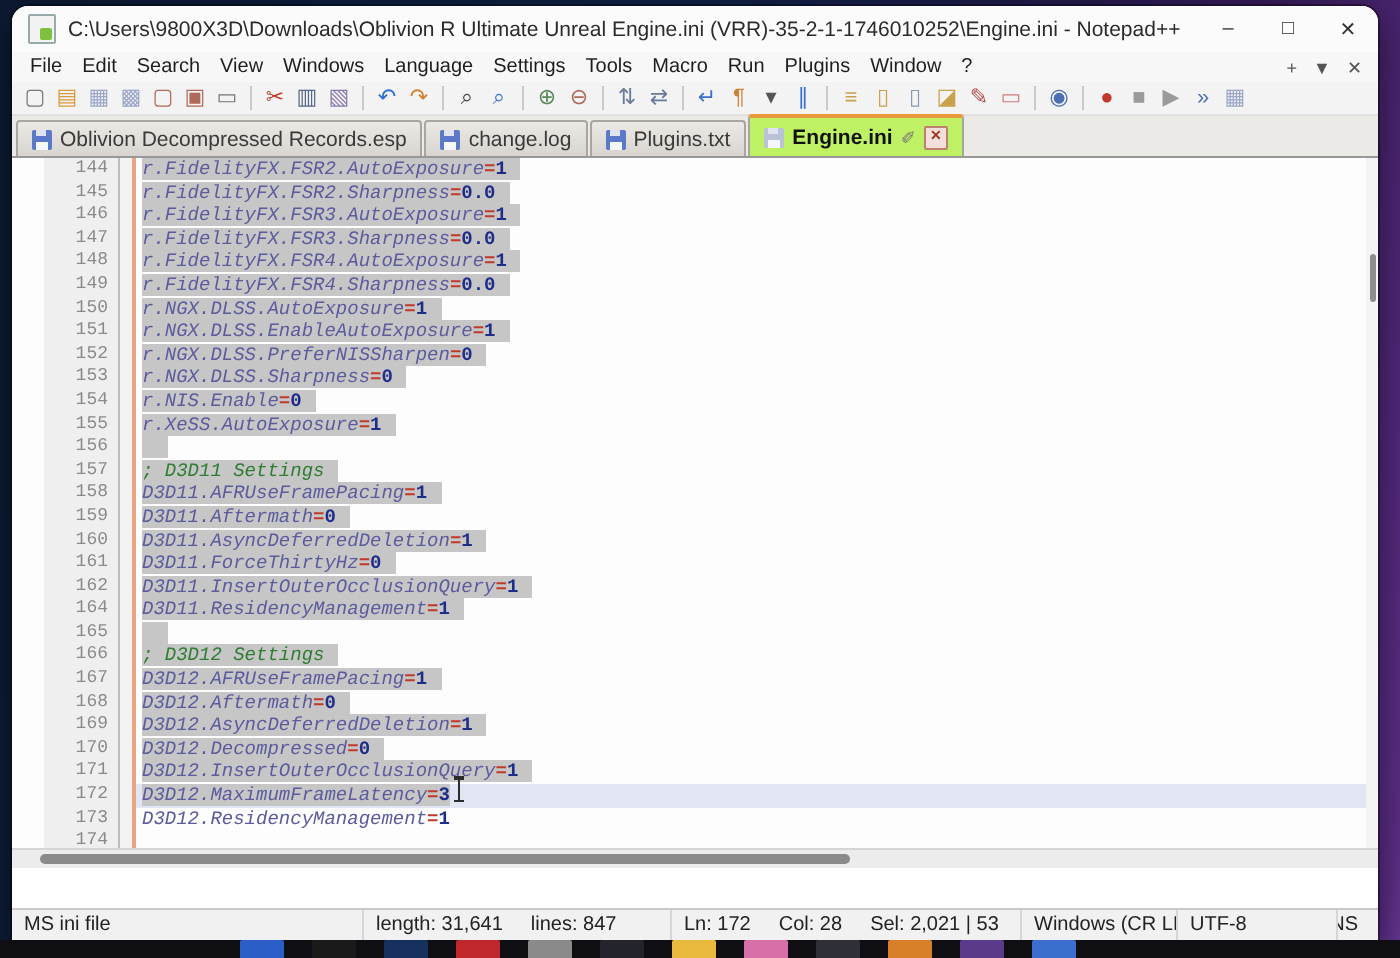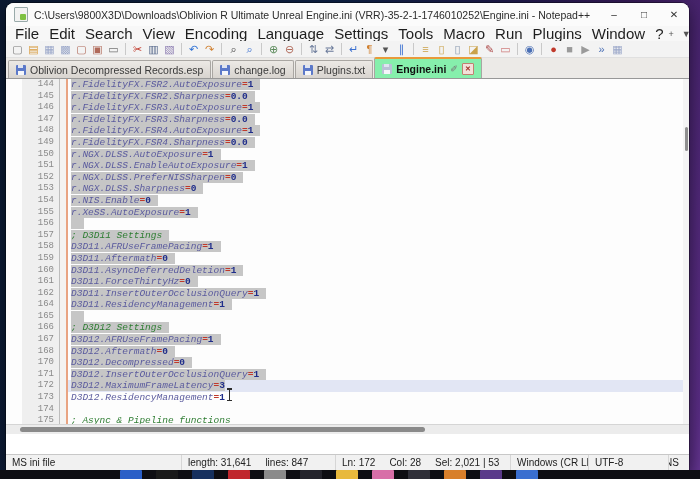--- a/index.html
+++ b/index.html
@@ -13,33 +13,33 @@
     background:#fff;border-radius:8px 8px 0 0;display:flex;flex-direction:column;
     box-shadow:0 0 0 1px rgba(0,0,0,.35),0 6px 18px rgba(0,0,0,.5);overflow:hidden;}
   
   #titlebar{height:23px;background:#fbfbfb;display:flex;align-items:center;padding-left:8px;flex:0 0 auto;}
   #app-icon{width:12px;height:13px;background:#f2f2f2;border:1px solid #9aa;border-radius:1px;position:relative;margin-right:6px;flex:0 0 auto;}
   #app-icon::after{content:"";position:absolute;right:1px;bottom:1px;width:6px;height:6px;background:#7ec142;border-radius:1px;}
   #title-text{font-size:10.5px;color:#2b2b2b;white-space:nowrap;overflow:hidden;flex:1 1 auto;}
   .win-btn{width:30px;height:23px;display:flex;align-items:center;justify-content:center;font-size:10px;color:#333;flex:0 0 auto;}
   
   #menubar{height:15px;background:#f7f7f7;display:flex;align-items:center;padding-left:4px;flex:0 0 auto;}
-  .menu-item{font-size:15px;color:#1e1e1e;padding:0 5px;line-height:15px;}
+  .menu-item{font-size:10px;color:#1e1e1e;padding:0 5px;line-height:15px;}
   #menu-right{margin-left:auto;display:flex;align-items:center;gap:8px;padding-right:8px;}
   .menu-right-btn{font-size:9px;color:#555;}
   
   #toolbar{height:16px;background:#f3f3f3;border-bottom:1px solid #e0e0e0;display:flex;align-items:center;padding-left:4px;gap:1px;flex:0 0 auto;}
   .tb-icon{width:15px;height:14px;display:flex;align-items:center;justify-content:center;font-size:11px;line-height:14px;}
   .tb-sep{width:1px;height:12px;background:#c9c9c9;margin:0 3px;}
   
   #tabbar{height:20px;background:#eceae7;display:flex;align-items:flex-end;padding-left:2px;border-bottom:1px solid #989898;flex:0 0 auto;}
   .tab{height:17px;display:flex;align-items:center;gap:4px;padding:0 7px;margin-right:1px;
     background:linear-gradient(#ece9e5,#d8d4cf);border:1px solid #a9a6a2;border-bottom:none;
     border-radius:2px 2px 0 0;font-size:10.5px;color:#3a3a3a;white-space:nowrap;}
-  .tab.active{background:#86efac;border-top:2px solid #e89a3a;height:19px;color:#111;font-weight:bold;}
+  .tab.active{background:#bef264;border-top:2px solid #e89a3a;height:19px;color:#111;font-weight:bold;}
   .floppy{width:10px;height:10px;background:#5c79c9;border-radius:1px;position:relative;flex:0 0 auto;}
   .floppy::before{content:"";position:absolute;top:0;left:2px;width:5px;height:3px;background:#dfe4f0;}
   .floppy::after{content:"";position:absolute;bottom:0;left:2px;width:6px;height:4px;background:#f4f6fa;}
   .tab.active .floppy{background:#b9c2d6;}
   .pin-icon{font-size:9px;color:#777;font-weight:normal;}
   .tab-close{width:10px;height:10px;border:1px solid #c08070;background:#f3e0da;color:#a33327;
     font-size:7px;line-height:10px;text-align:center;border-radius:1px;font-weight:bold;}
   
   #editor{flex:1 1 auto;background:#fdfdfd;position:relative;overflow:hidden;}
   #editor-lines{position:absolute;inset:0;}
@@ -92,21 +92,21 @@
       <span class="win-btn">□</span>
       <span class="win-btn">✕</span>
     </div>
 
     <div id="menubar">
 
       <span class="menu-item">File</span>
         <span class="menu-item">Edit</span>
         <span class="menu-item">Search</span>
         <span class="menu-item">View</span>
-        <span class="menu-item">Encoding</span>
+        <span class="menu-item">Windows</span>
         <span class="menu-item">Language</span>
         <span class="menu-item">Settings</span>
         <span class="menu-item">Tools</span>
         <span class="menu-item">Macro</span>
         <span class="menu-item">Run</span>
         <span class="menu-item">Plugins</span>
         <span class="menu-item">Window</span>
         <span class="menu-item">?</span>
         <div id="menu-right">
           <span class="menu-right-btn">+</span>
@@ -201,20 +201,21 @@
           <div class="ed-line"><span class="ln">158</span><span class="fold"></span><span class="chg"></span><span class="code"><span class="sel eol"><span class="tok-key">D3D11.AFRUseFramePacing</span><span class="tok-eq">=</span><span class="tok-val">1</span></span></span></div>
           <div class="ed-line"><span class="ln">159</span><span class="fold"></span><span class="chg"></span><span class="code"><span class="sel eol"><span class="tok-key">D3D11.Aftermath</span><span class="tok-eq">=</span><span class="tok-val">0</span></span></span></div>
           <div class="ed-line"><span class="ln">160</span><span class="fold"></span><span class="chg"></span><span class="code"><span class="sel eol"><span class="tok-key">D3D11.AsyncDeferredDeletion</span><span class="tok-eq">=</span><span class="tok-val">1</span></span></span></div>
           <div class="ed-line"><span class="ln">161</span><span class="fold"></span><span class="chg"></span><span class="code"><span class="sel eol"><span class="tok-key">D3D11.ForceThirtyHz</span><span class="tok-eq">=</span><span class="tok-val">0</span></span></span></div>
           <div class="ed-line"><span class="ln">162</span><span class="fold"></span><span class="chg"></span><span class="code"><span class="sel eol"><span class="tok-key">D3D11.InsertOuterOcclusionQuery</span><span class="tok-eq">=</span><span class="tok-val">1</span></span></span></div>
           <div class="ed-line"><span class="ln">164</span><span class="fold"></span><span class="chg"></span><span class="code"><span class="sel eol"><span class="tok-key">D3D11.ResidencyManagement</span><span class="tok-eq">=</span><span class="tok-val">1</span></span></span></div>
           <div class="ed-line"><span class="ln">165</span><span class="fold"></span><span class="chg"></span><span class="code"><span class="sel-empty"></span></span></div>
           <div class="ed-line"><span class="ln">166</span><span class="fold"></span><span class="chg"></span><span class="code"><span class="sel eol"><span class="tok-comment">; D3D12 Settings</span></span></span></div>
           <div class="ed-line"><span class="ln">167</span><span class="fold"></span><span class="chg"></span><span class="code"><span class="sel eol"><span class="tok-key">D3D12.AFRUseFramePacing</span><span class="tok-eq">=</span><span class="tok-val">1</span></span></span></div>
           <div class="ed-line"><span class="ln">168</span><span class="fold"></span><span class="chg"></span><span class="code"><span class="sel eol"><span class="tok-key">D3D12.Aftermath</span><span class="tok-eq">=</span><span class="tok-val">0</span></span></span></div>
+          <div class="ed-line"><span class="ln">169</span><span class="fold"></span><span class="chg"></span><span class="code"><span class="sel eol"><span class="tok-key">D3D12.AsyncDeferredDeletion</span><span class="tok-eq">=</span><span class="tok-val">1</span></span></span></div>
           <div class="ed-line"><span class="ln">170</span><span class="fold"></span><span class="chg"></span><span class="code"><span class="sel eol"><span class="tok-key">D3D12.Decompressed</span><span class="tok-eq">=</span><span class="tok-val">0</span></span></span></div>
           <div class="ed-line"><span class="ln">171</span><span class="fold"></span><span class="chg"></span><span class="code"><span class="sel eol"><span class="tok-key">D3D12.InsertOuterOcclusionQuery</span><span class="tok-eq">=</span><span class="tok-val">1</span></span></span></div>
           <div class="ed-line current"><span class="ln">172</span><span class="fold"></span><span class="chg"></span><span class="code"><span class="sel"><span class="tok-key">D3D12.MaximumFrameLatency</span><span class="tok-eq">=</span><span class="tok-val">3</span></span></span></div>
           <div class="ed-line"><span class="ln">173</span><span class="fold"></span><span class="chg"></span><span class="code"><span class="tok-key">D3D12.ResidencyManagement</span><span class="tok-eq">=</span><span class="tok-val">1</span></span></div>
           <div class="ed-line"><span class="ln">174</span><span class="fold"></span><span class="chg"></span><span class="code"></span></div>
           <div class="ed-line"><span class="ln">175</span><span class="fold"></span><span class="chg"></span><span class="code"><span class="tok-comment">; Async &amp; Pipeline functions</span></span></div>
         </div>
       <div id="vscroll">
         <div id="vscroll-thumb"></div>
       </div>

